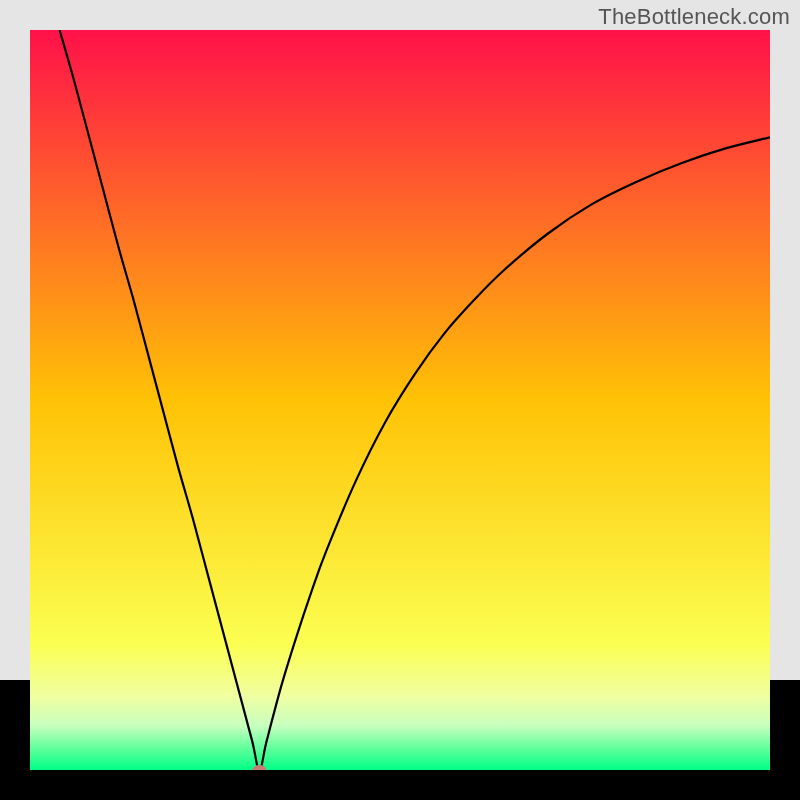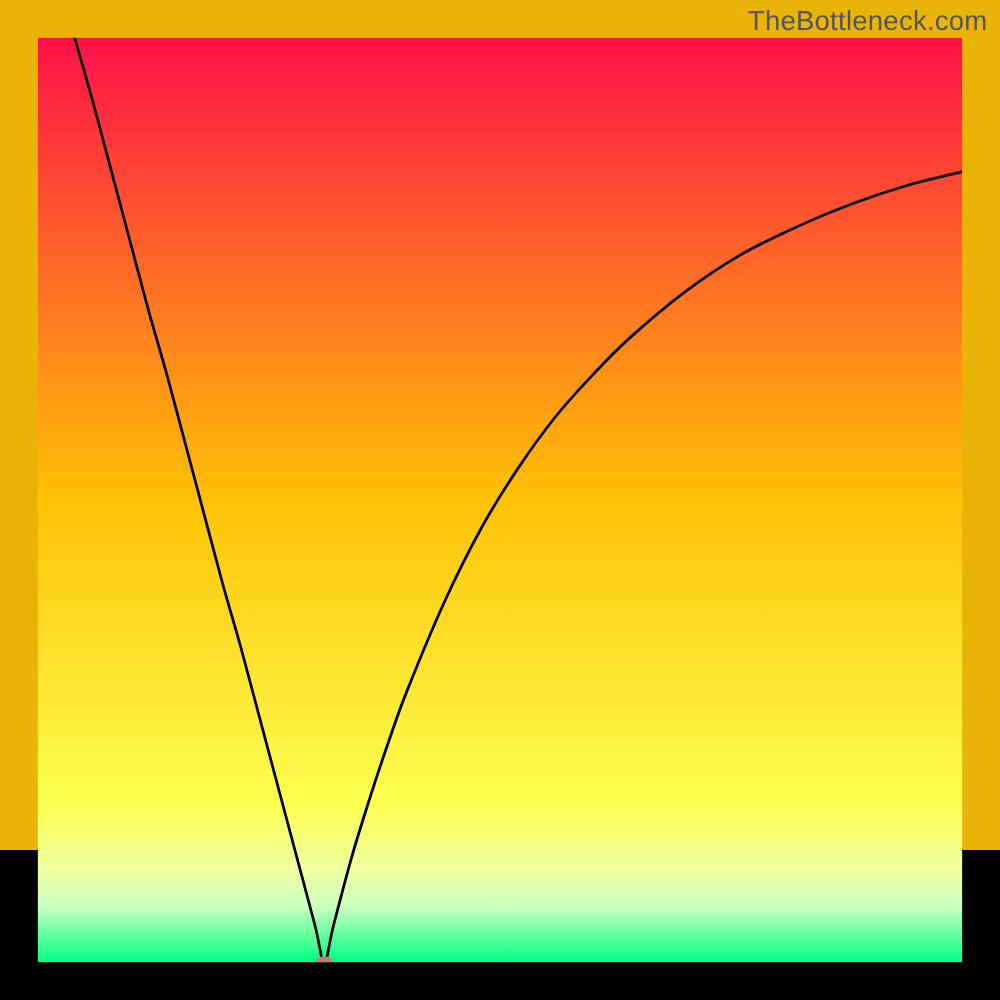--- a/index.html
+++ b/index.html
@@ -8,21 +8,21 @@
     width: 800px;
     height: 800px;
     background: #000;
     overflow: hidden;
     font-family: Arial, Helvetica, sans-serif;
   }
   .outer {
     position: relative;
     width: 800px;
     height: 680px;
-    background: #eab308;
+    background: #e5e5e5;
   }
   .watermark {
     position: absolute;
     top: 4px;
     right: 10px;
     color: #555;
     font-size: 22px;
     font-weight: 500;
     letter-spacing: 0.2px;
     z-index: 10;

